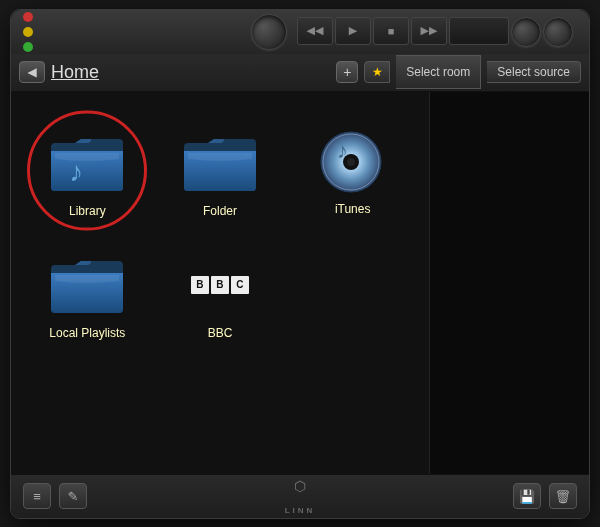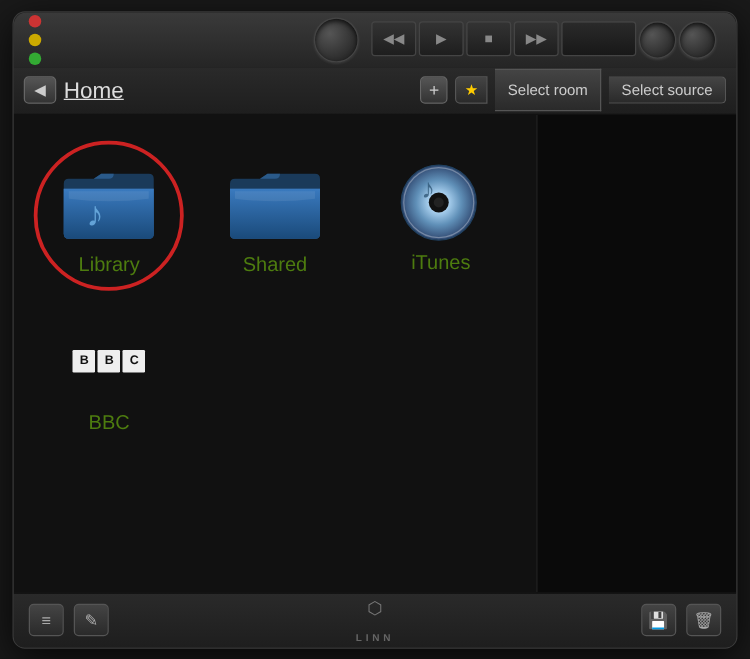--- a/index.html
+++ b/index.html
@@ -213,22 +213,22 @@
     .item-icon {
       width: 80px;
       height: 70px;
       position: relative;
       display: flex;
       align-items: center;
       justify-content: center;
     }
 
     .item-label {
-      color: #4d7c0f;
-      font-size: 16px;
+      color: #fef9c3;
+      font-size: 12px;
       margin-top: 6px;
       text-align: center;
     }
 
     
     .folder-icon {
       width: 80px;
       height: 64px;
     }
 
@@ -410,21 +410,21 @@
               <linearGradient id="folderGrad2" x1="0" y1="0" x2="0" y2="1">
                 <stop offset="0%" stop-color="#3a7abf"></stop>
                 <stop offset="100%" stop-color="#1a4a7a"></stop>
               </linearGradient>
             </defs>
             <path d="M4 20 L76 20 L76 56 Q76 60 72 60 L8 60 Q4 60 4 56 Z" fill="url(#folderGrad2)"></path>
             <path d="M4 12 L28 12 L34 8 L44 8 Q44 12 40 12 Z" fill="#2a5a8a"></path>
             <path d="M8 22 L72 22 L72 28 Q40 32 8 28 Z" fill="rgba(255,255,255,0.08)"></path>
           </svg>
         </div>
-        <span class="item-label">Shared</span>
+        <span class="item-label">Folder</span>
       </div>
 
       <div class="grid-item">
         <div class="item-icon" style="width:72px;height:68px;position:relative;">
 
           <svg width="68" height="68" viewBox="0 0 68 68" style="position:absolute;top:0;left:0;">
             <defs>
               <radialGradient id="cdGrad" cx="50%" cy="50%">
                 <stop offset="0%" stop-color="#e8f4ff"></stop>
                 <stop offset="30%" stop-color="#a0c8e8"></stop>
@@ -436,20 +436,37 @@
             <circle cx="34" cy="34" r="28" fill="none" stroke="rgba(255,255,255,0.3)" stroke-width="1"></circle>
             <circle cx="34" cy="34" r="8" fill="#111"></circle>
             <circle cx="34" cy="34" r="4" fill="#222"></circle>
 
             <text x="20" y="30" font-size="22" fill="#305878" opacity="0.8">♪</text>
           </svg>
         </div>
         <span class="item-label">iTunes</span>
       </div>
 
+      <div class="grid-item">
+        <div class="item-icon">
+          <svg class="folder-icon" viewBox="0 0 80 64" xmlns="http://www.w3.org/2000/svg">
+            <defs>
+              <linearGradient id="folderGrad3" x1="0" y1="0" x2="0" y2="1">
+                <stop offset="0%" stop-color="#3a7abf"></stop>
+                <stop offset="100%" stop-color="#1a4a7a"></stop>
+              </linearGradient>
+            </defs>
+            <path d="M4 16 Q4 12 8 12 L28 12 L34 8 L72 8 Q76 8 76 12 L76 56 Q76 60 72 60 L8 60 Q4 60 4 56 Z" fill="#1a3a5a"></path>
+            <path d="M4 20 L76 20 L76 56 Q76 60 72 60 L8 60 Q4 60 4 56 Z" fill="url(#folderGrad3)"></path>
+            <path d="M4 12 L28 12 L34 8 L44 8 Q44 12 40 12 Z" fill="#2a5a8a"></path>
+            <path d="M8 22 L72 22 L72 28 Q40 32 8 28 Z" fill="rgba(255,255,255,0.08)"></path>
+          </svg>
+        </div>
+        <span class="item-label">Local Playlists</span>
+      </div>
 
 
       <div class="grid-item">
         <div class="item-icon" style="display:flex;align-items:center;justify-content:center;">
           <div class="bbc-logo">
             <div class="bbc-letter">B</div>
             <div class="bbc-letter">B</div>
             <div class="bbc-letter">C</div>
           </div>
         </div>

